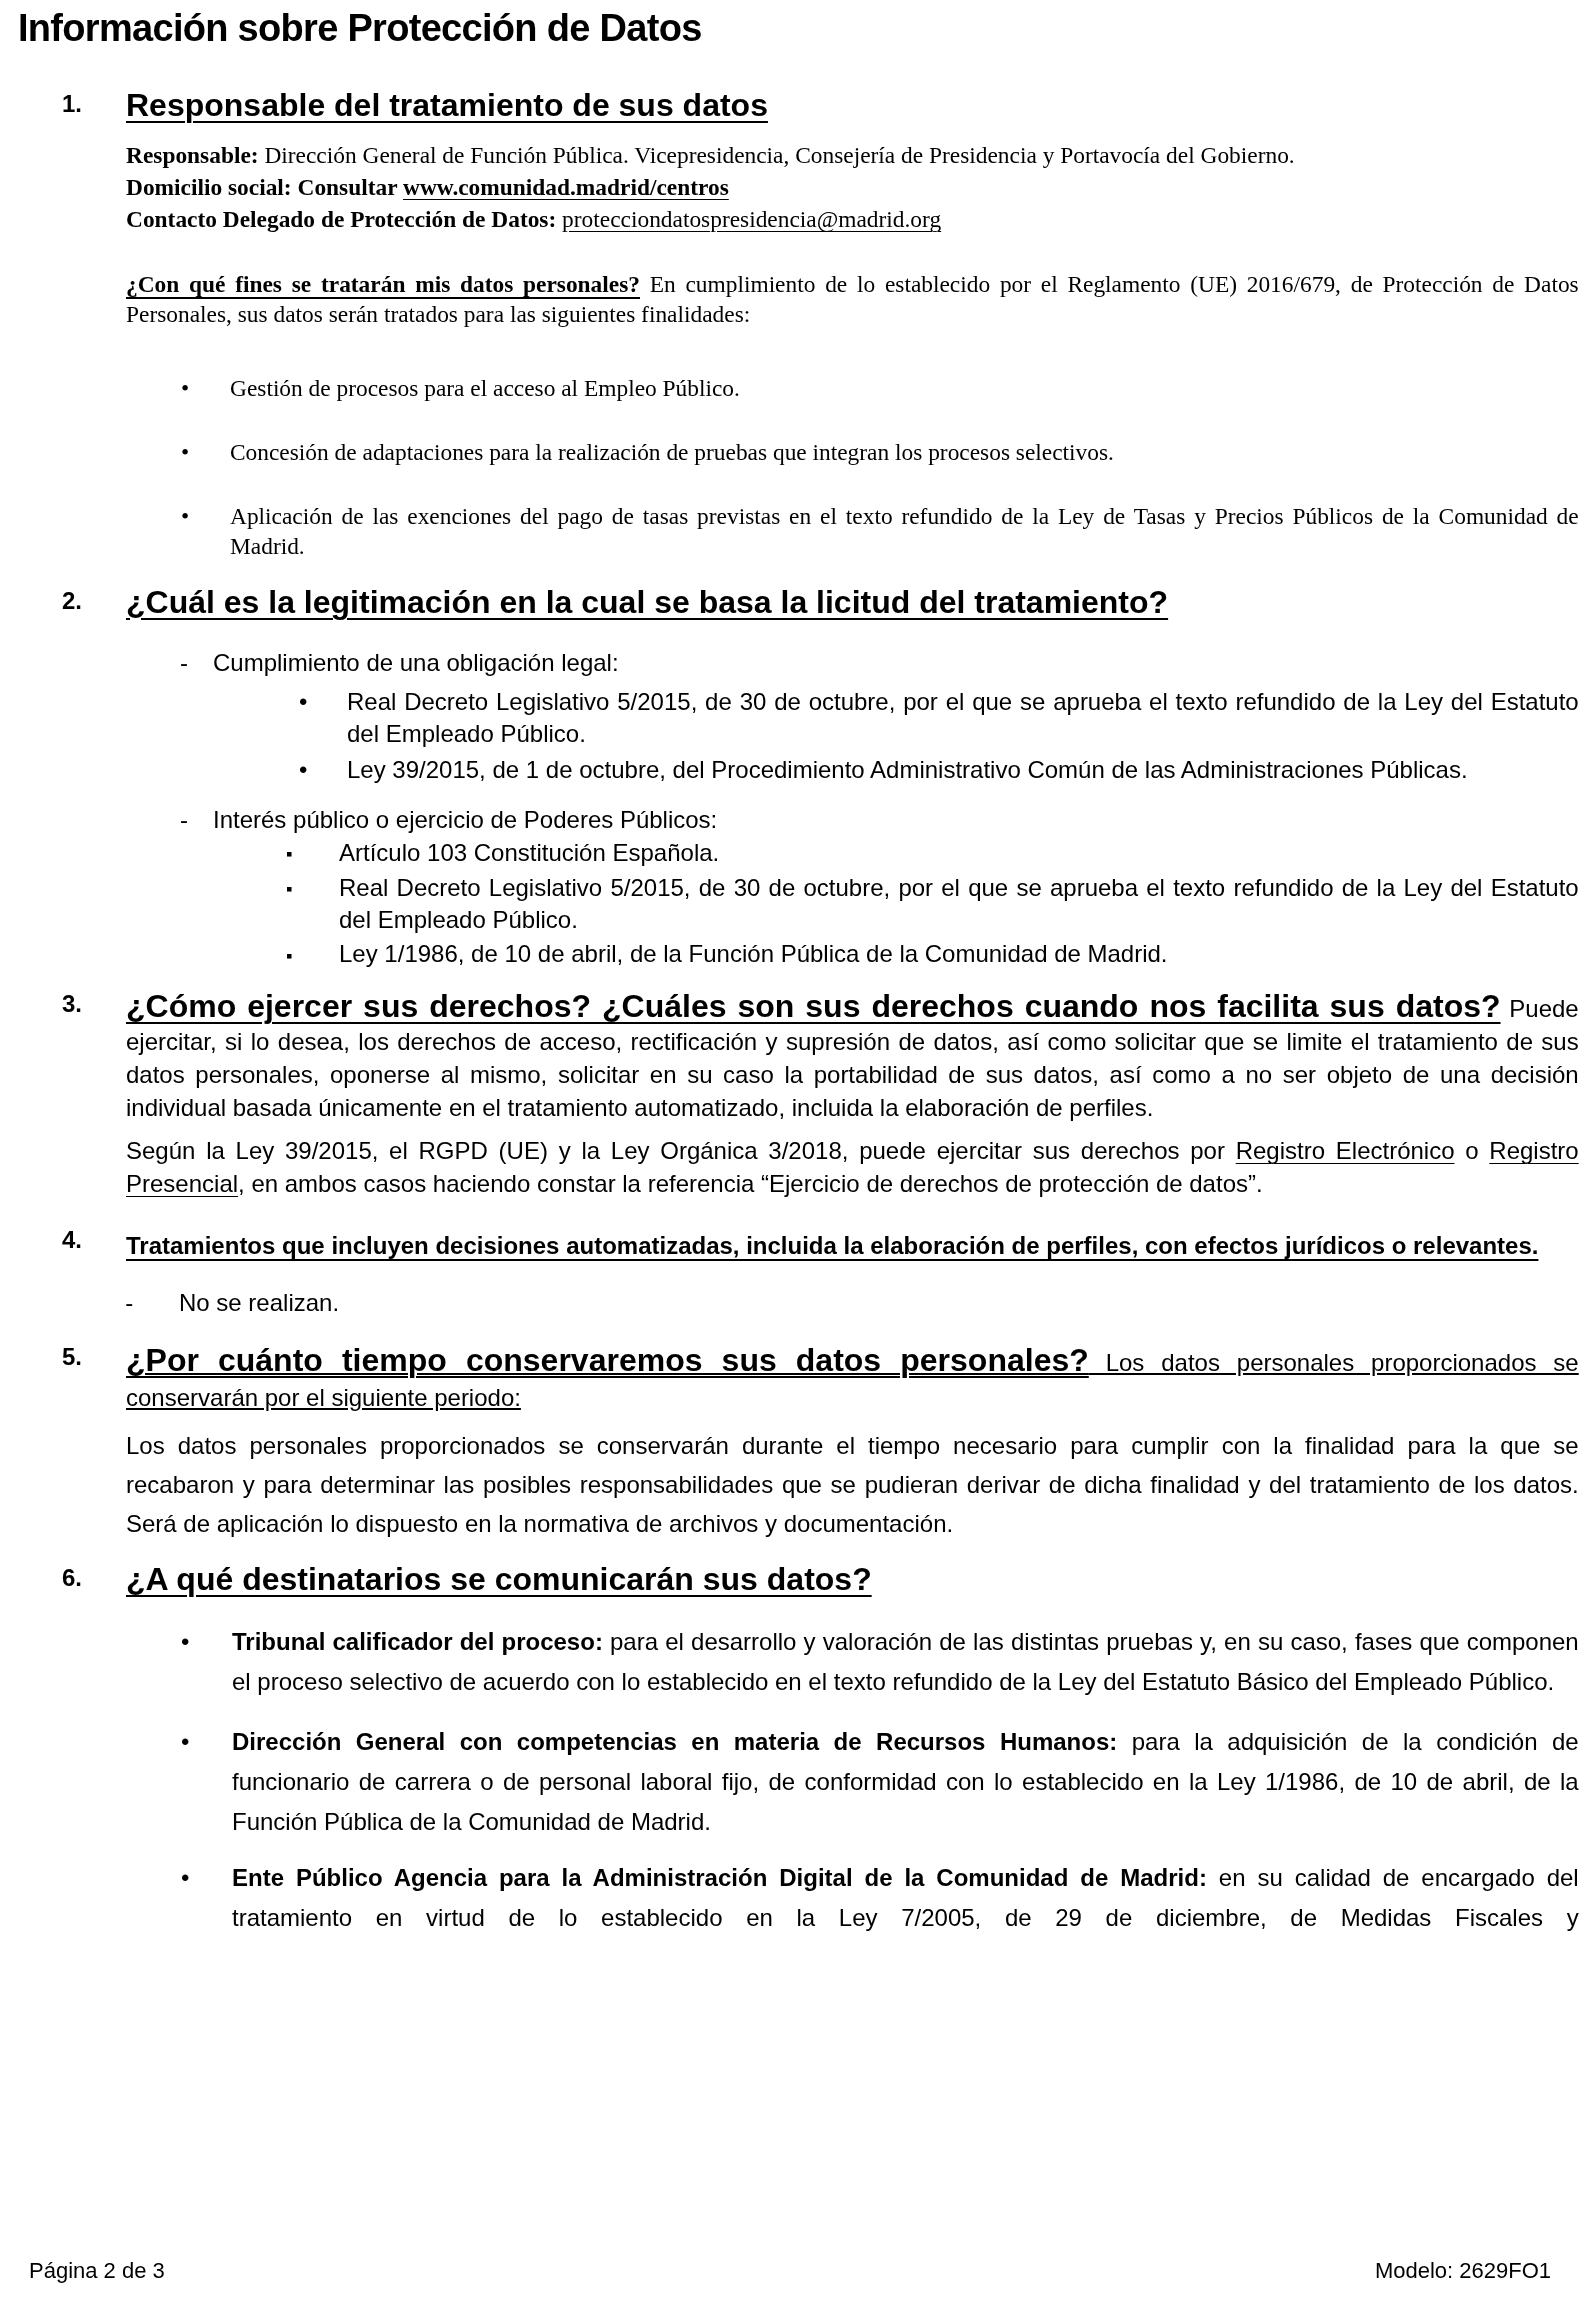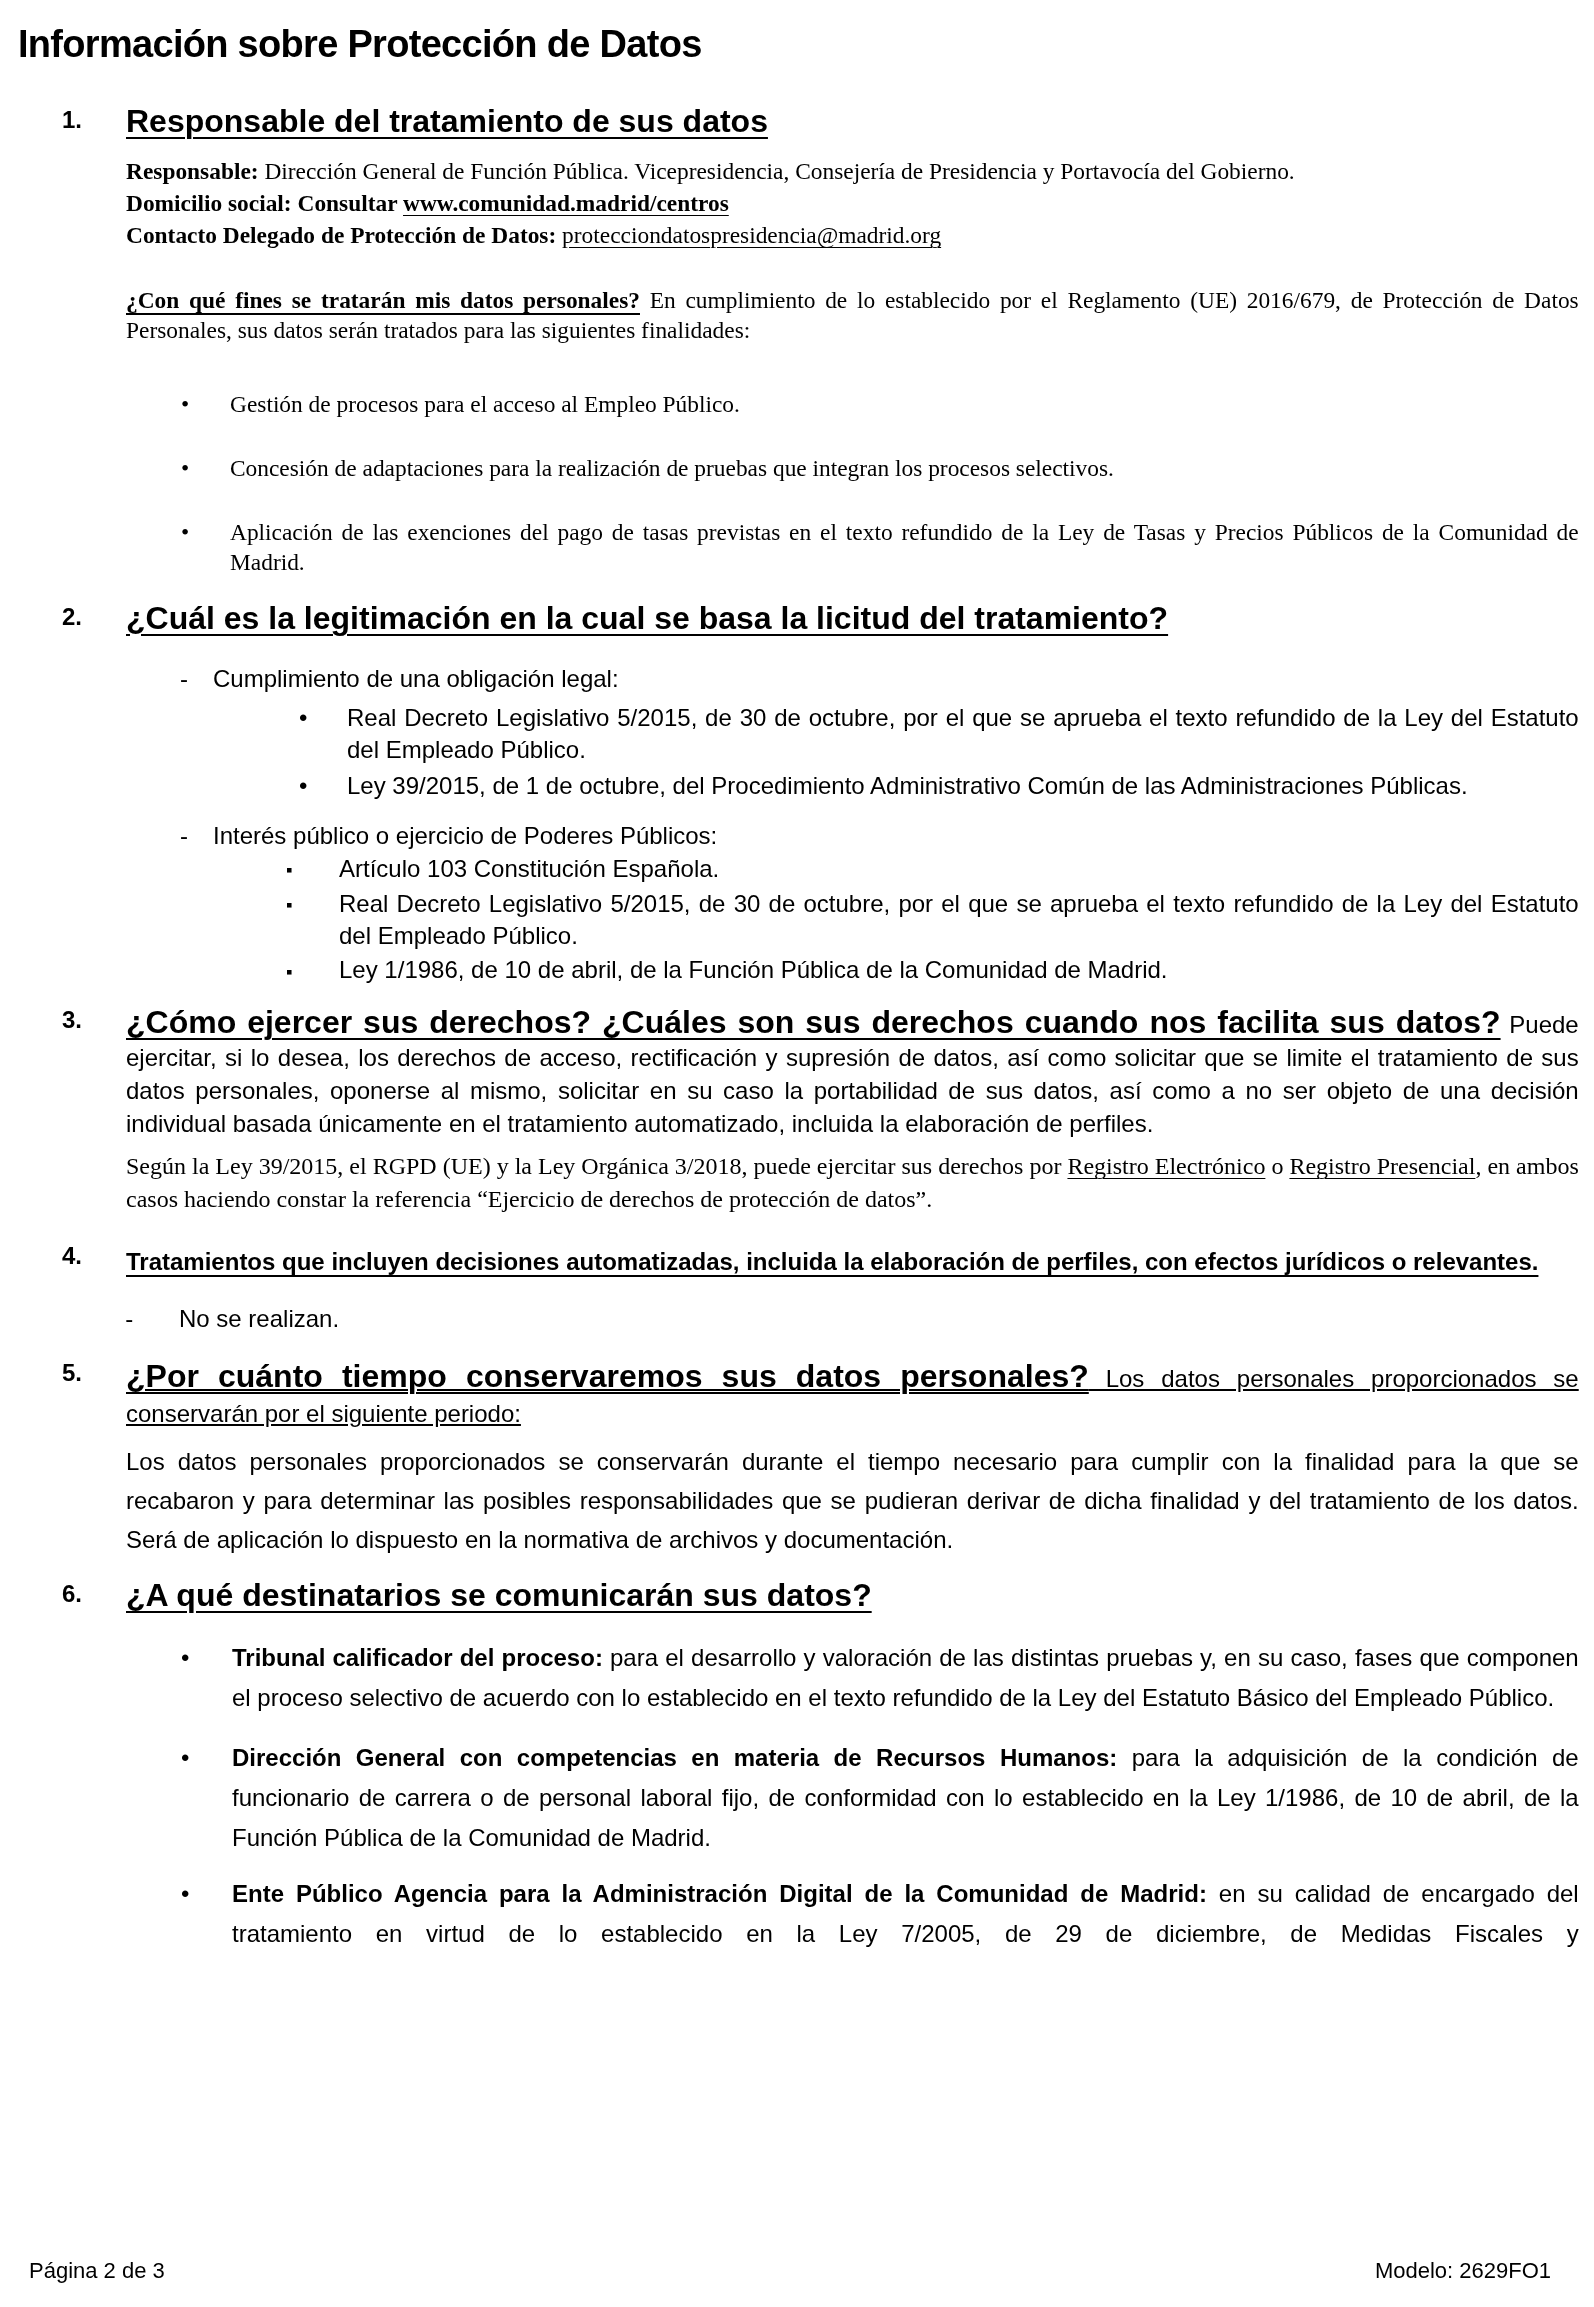--- a/index.html
+++ b/index.html
@@ -5,21 +5,21 @@
   html,body { margin:0; padding:0; background:#ffffff; }
   .page {
     position:relative;
     width:1595px; height:2307px;
     background:#ffffff; color:#000000;
     overflow:hidden;
   }
   .title {
     font-family:"Liberation Sans",sans-serif;
     font-weight:bold; font-size:38px; letter-spacing:-0.7px;
-    margin:23px 0 0 18px;
+    margin:7px 0 0 18px;
   }
   
   .sec { position:relative; margin-left:126px; margin-right:16.3px; }
   .num {
     position:absolute; left:-64px; top:0;
     font-family:"Liberation Sans",sans-serif; font-weight:bold; font-size:24px;
   }
   .head-sans {
     font-family:"Liberation Sans",sans-serif; font-weight:bold; font-size:32px;
     line-height:31px;
@@ -126,21 +126,21 @@
         <span>Ley 1/1986, de 10 de abril, de la Función Pública de la Comunidad de Madrid.</span>
       </div>
     </div>
   </section>
 
   <section class="sec" style="margin-top:20px;">
     <span class="num">3.</span>
     <div class="sans" style="line-height:33px;">
       <span class="head-sans u3" style="line-height:33px;">¿Cómo ejercer sus derechos? ¿Cuáles son sus derechos cuando nos facilita sus datos?</span><span> Puede ejercitar, si lo desea, los derechos de acceso, rectificación y supresión de datos, así como solicitar que se limite el tratamiento de sus datos personales, oponerse al mismo, solicitar en su caso la portabilidad de sus datos, así como a no ser objeto de una decisión individual basada únicamente en el tratamiento automatizado, incluida la elaboración de perfiles.</span>
     </div>
-    <div class="sans" style="margin-top:10px; line-height:33px;font-family:Liberation Serif, serif;">
+    <div class="sans" style="margin-top:10px; line-height:33px;">
       <span>Según la Ley 39/2015, el RGPD (UE) y la Ley Orgánica 3/2018, puede ejercitar sus derechos por </span><a class="u2">Registro Electrónico</a><span> o </span><a class="u2">Registro Presencial</a><span>, en ambos casos haciendo constar la referencia “Ejercicio de derechos de protección de datos”.</span>
     </div>
   </section>
 
   <section class="sec" style="margin-top:25.5px;">
     <span class="num">4.</span>
     <div class="head-sans sans" style="line-height:40px; font-weight:bold;">
       <span class="u3">Tratamientos que incluyen decisiones automatizadas, incluida la elaboración de perfiles, con efectos jurídicos o relevantes.</span>
     </div>
     <div class="li li-s4 sans" style="margin-top:20px; line-height:33px;">

